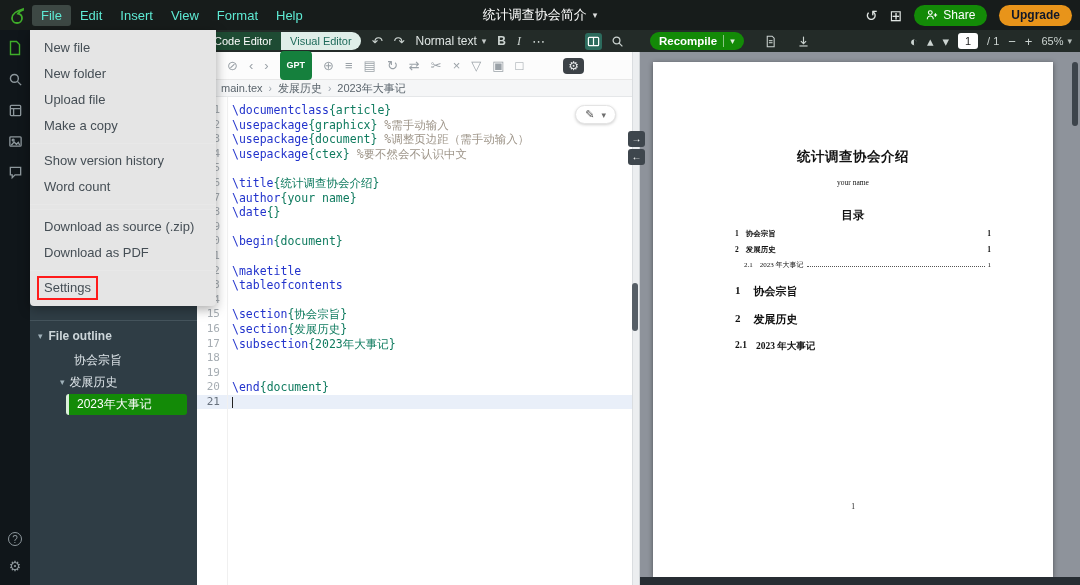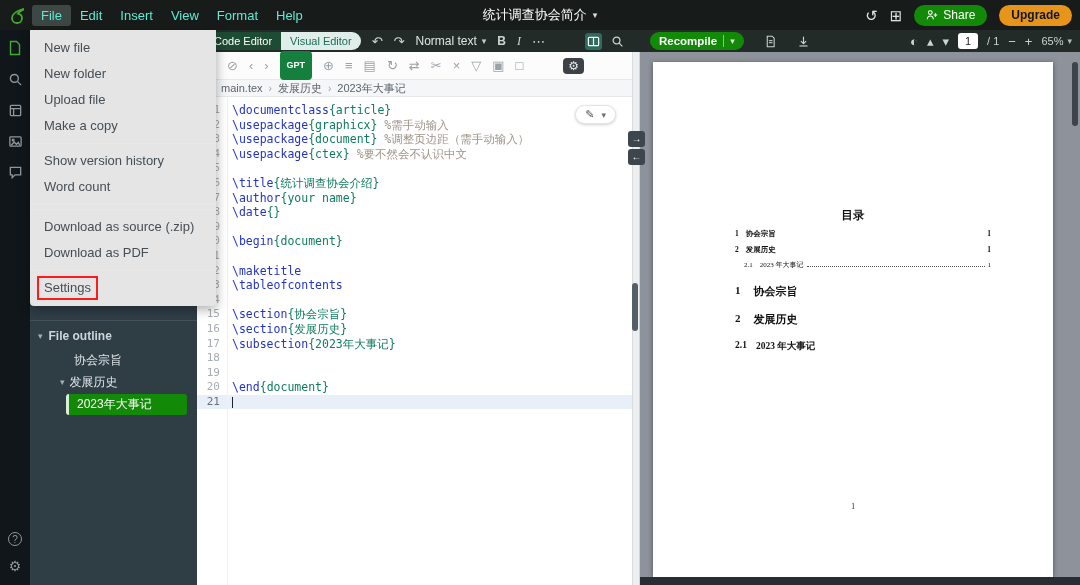--- a/index.html
+++ b/index.html
@@ -385,20 +385,22 @@
       <span class="pdf-ic">+</span>
       <span class="zoom">
         <span>65%</span>
         <span class="chev">▾</span>
       </span>
     </div>
   </div>
 
   <div class="pdf-viewer">
     <div class="pdf-page">
+      <div class="pdf-title">统计调查协会介绍</div>
+      <div class="pdf-author">your name</div>
       <div class="pdf-toc-heading">目录</div>
       <div class="pdf-toc" id="pdf-toc">
           <div class="toc-row lvl1">
             <span class="toc-num">1</span>
             <span>协会宗旨</span>
             <span class="toc-fill"></span>
             <span>1</span>
           </div>
           <div class="toc-row lvl1">
             <span class="toc-num">2</span>

